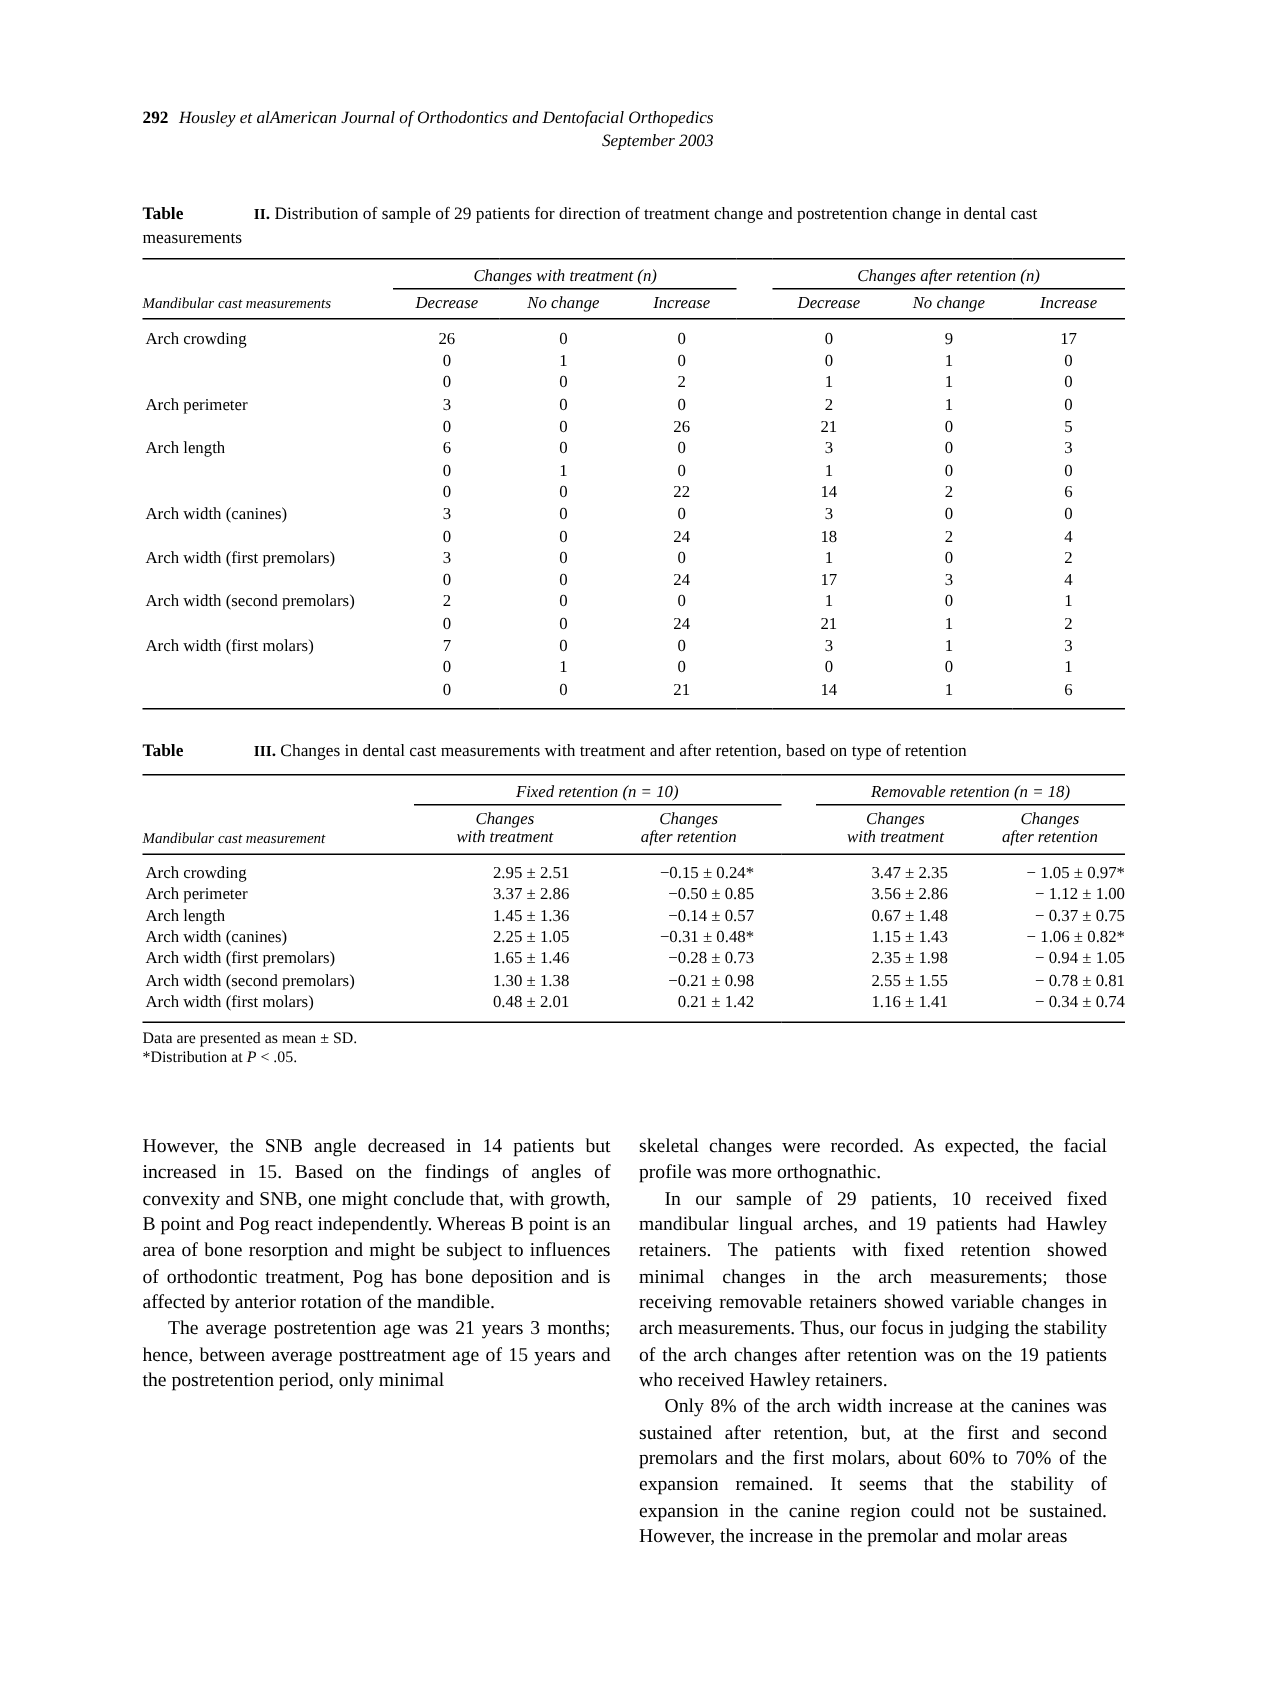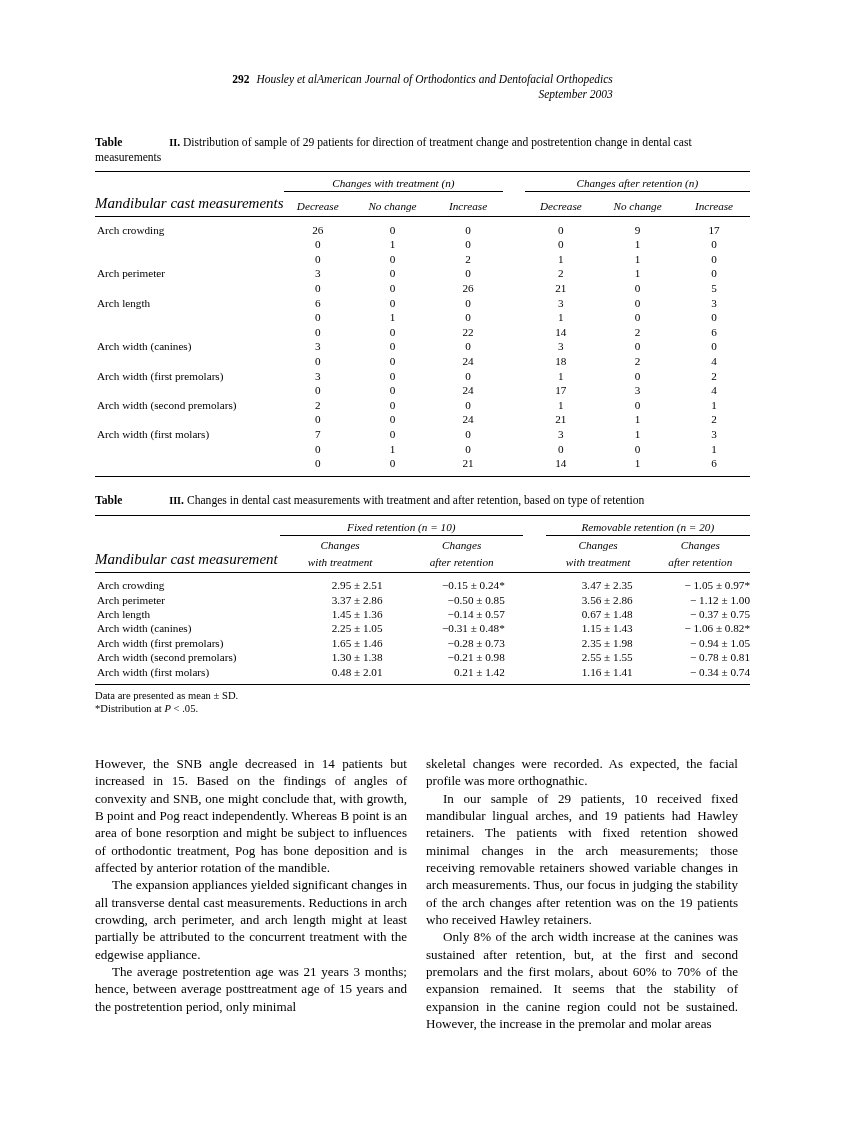--- a/index.html
+++ b/index.html
@@ -23,21 +23,21 @@
     height: 1122px;
   }
 
   
   .runhead {
     position: absolute;
     left: 95px;
     top: 72px;
     width: 655px;
     display: flex;
-    justify-content: center;
+    justify-content: flex-start;
     align-items: flex-start;
   }
   .runhead-left {
     font-size: 11.5px;
     line-height: 14px;
     white-space: nowrap;
   }
   .runhead-left .pageno {
     font-weight: bold;
     font-style: normal;
@@ -99,21 +99,21 @@
   }
   .colhdr {
     font-style: italic;
     text-align: center;
     font-size: 11.2px;
     white-space: nowrap;
   }
   .stubhdr {
     font-style: italic;
     text-align: left;
-    font-size: 15px;
+    font-size: 10px;
     white-space: nowrap;
   }
   .gapcol { width: 26px; }
 
   
   #tbl2 td.stub {
     text-align: left;
     white-space: nowrap;
     padding-left: 2px;
   }
@@ -424,21 +424,21 @@
         <col style="width:128px">
         <col class="gapcol">
         <col style="width:110px">
         <col style="width:104px">
       </colgroup>
       <thead>
         <tr class="hrow1">
           <td class="rule-thick"></td>
           <td class="rule-thick spanhdr spanhdr-rule" colspan="2">Fixed retention (n = 10)</td>
           <td class="rule-thick"></td>
-          <td class="rule-thick spanhdr spanhdr-rule" colspan="2">Removable retention (n = 20)</td>
+          <td class="rule-thick spanhdr spanhdr-rule" colspan="2">Removable retention (n = 18)</td>
         </tr>
         <tr class="hrow2">
           <td></td>
           <td class="colhdr twoline">Changes</td>
           <td class="colhdr twoline">Changes</td>
           <td></td>
           <td class="colhdr twoline">Changes</td>
           <td class="colhdr twoline">Changes</td>
         </tr>
         <tr class="hrow3">
@@ -515,21 +515,20 @@
 
     <div class="tnotes">
       <div>Data are presented as mean ± SD.</div>
       <div><span>*Distribution at </span><i>P</i><span> &lt; .05.</span></div>
     </div>
   </div>
 
   <div class="bodycols">
     <div class="bcol">
       <p>However, the SNB angle decreased in 14 patients but increased in 15. Based on the findings of angles of convexity and SNB, one might conclude that, with growth, B point and Pog react independently. Whereas B point is an area of bone resorption and might be subject to influences of orthodontic treatment, Pog has bone deposition and is affected by anterior rotation of the mandible.</p>
-      <p class="ind">The expansion appliances yielded significant changes in all transverse dental cast measurements. Reductions in arch crowding, arch perimeter, and arch length might at least partially be attributed to the concurrent treatment with the edgewise appliance.</p>
       <p class="ind">The average postretention age was 21 years 3 months; hence, between average posttreatment age of 15 years and the postretention period, only minimal</p>
     </div>
     <div class="bcol">
       <p>skeletal changes were recorded. As expected, the facial profile was more orthognathic.</p>
       <p class="ind">In our sample of 29 patients, 10 received fixed mandibular lingual arches, and 19 patients had Hawley retainers. The patients with fixed retention showed minimal changes in the arch measurements; those receiving removable retainers showed variable changes in arch measurements. Thus, our focus in judging the stability of the arch changes after retention was on the 19 patients who received Hawley retainers.</p>
       <p class="ind">Only 8% of the arch width increase at the canines was sustained after retention, but, at the first and second premolars and the first molars, about 60% to 70% of the expansion remained. It seems that the stability of expansion in the canine region could not be sustained. However, the increase in the premolar and molar areas</p>
     </div>
   </div>
 
 </div>

